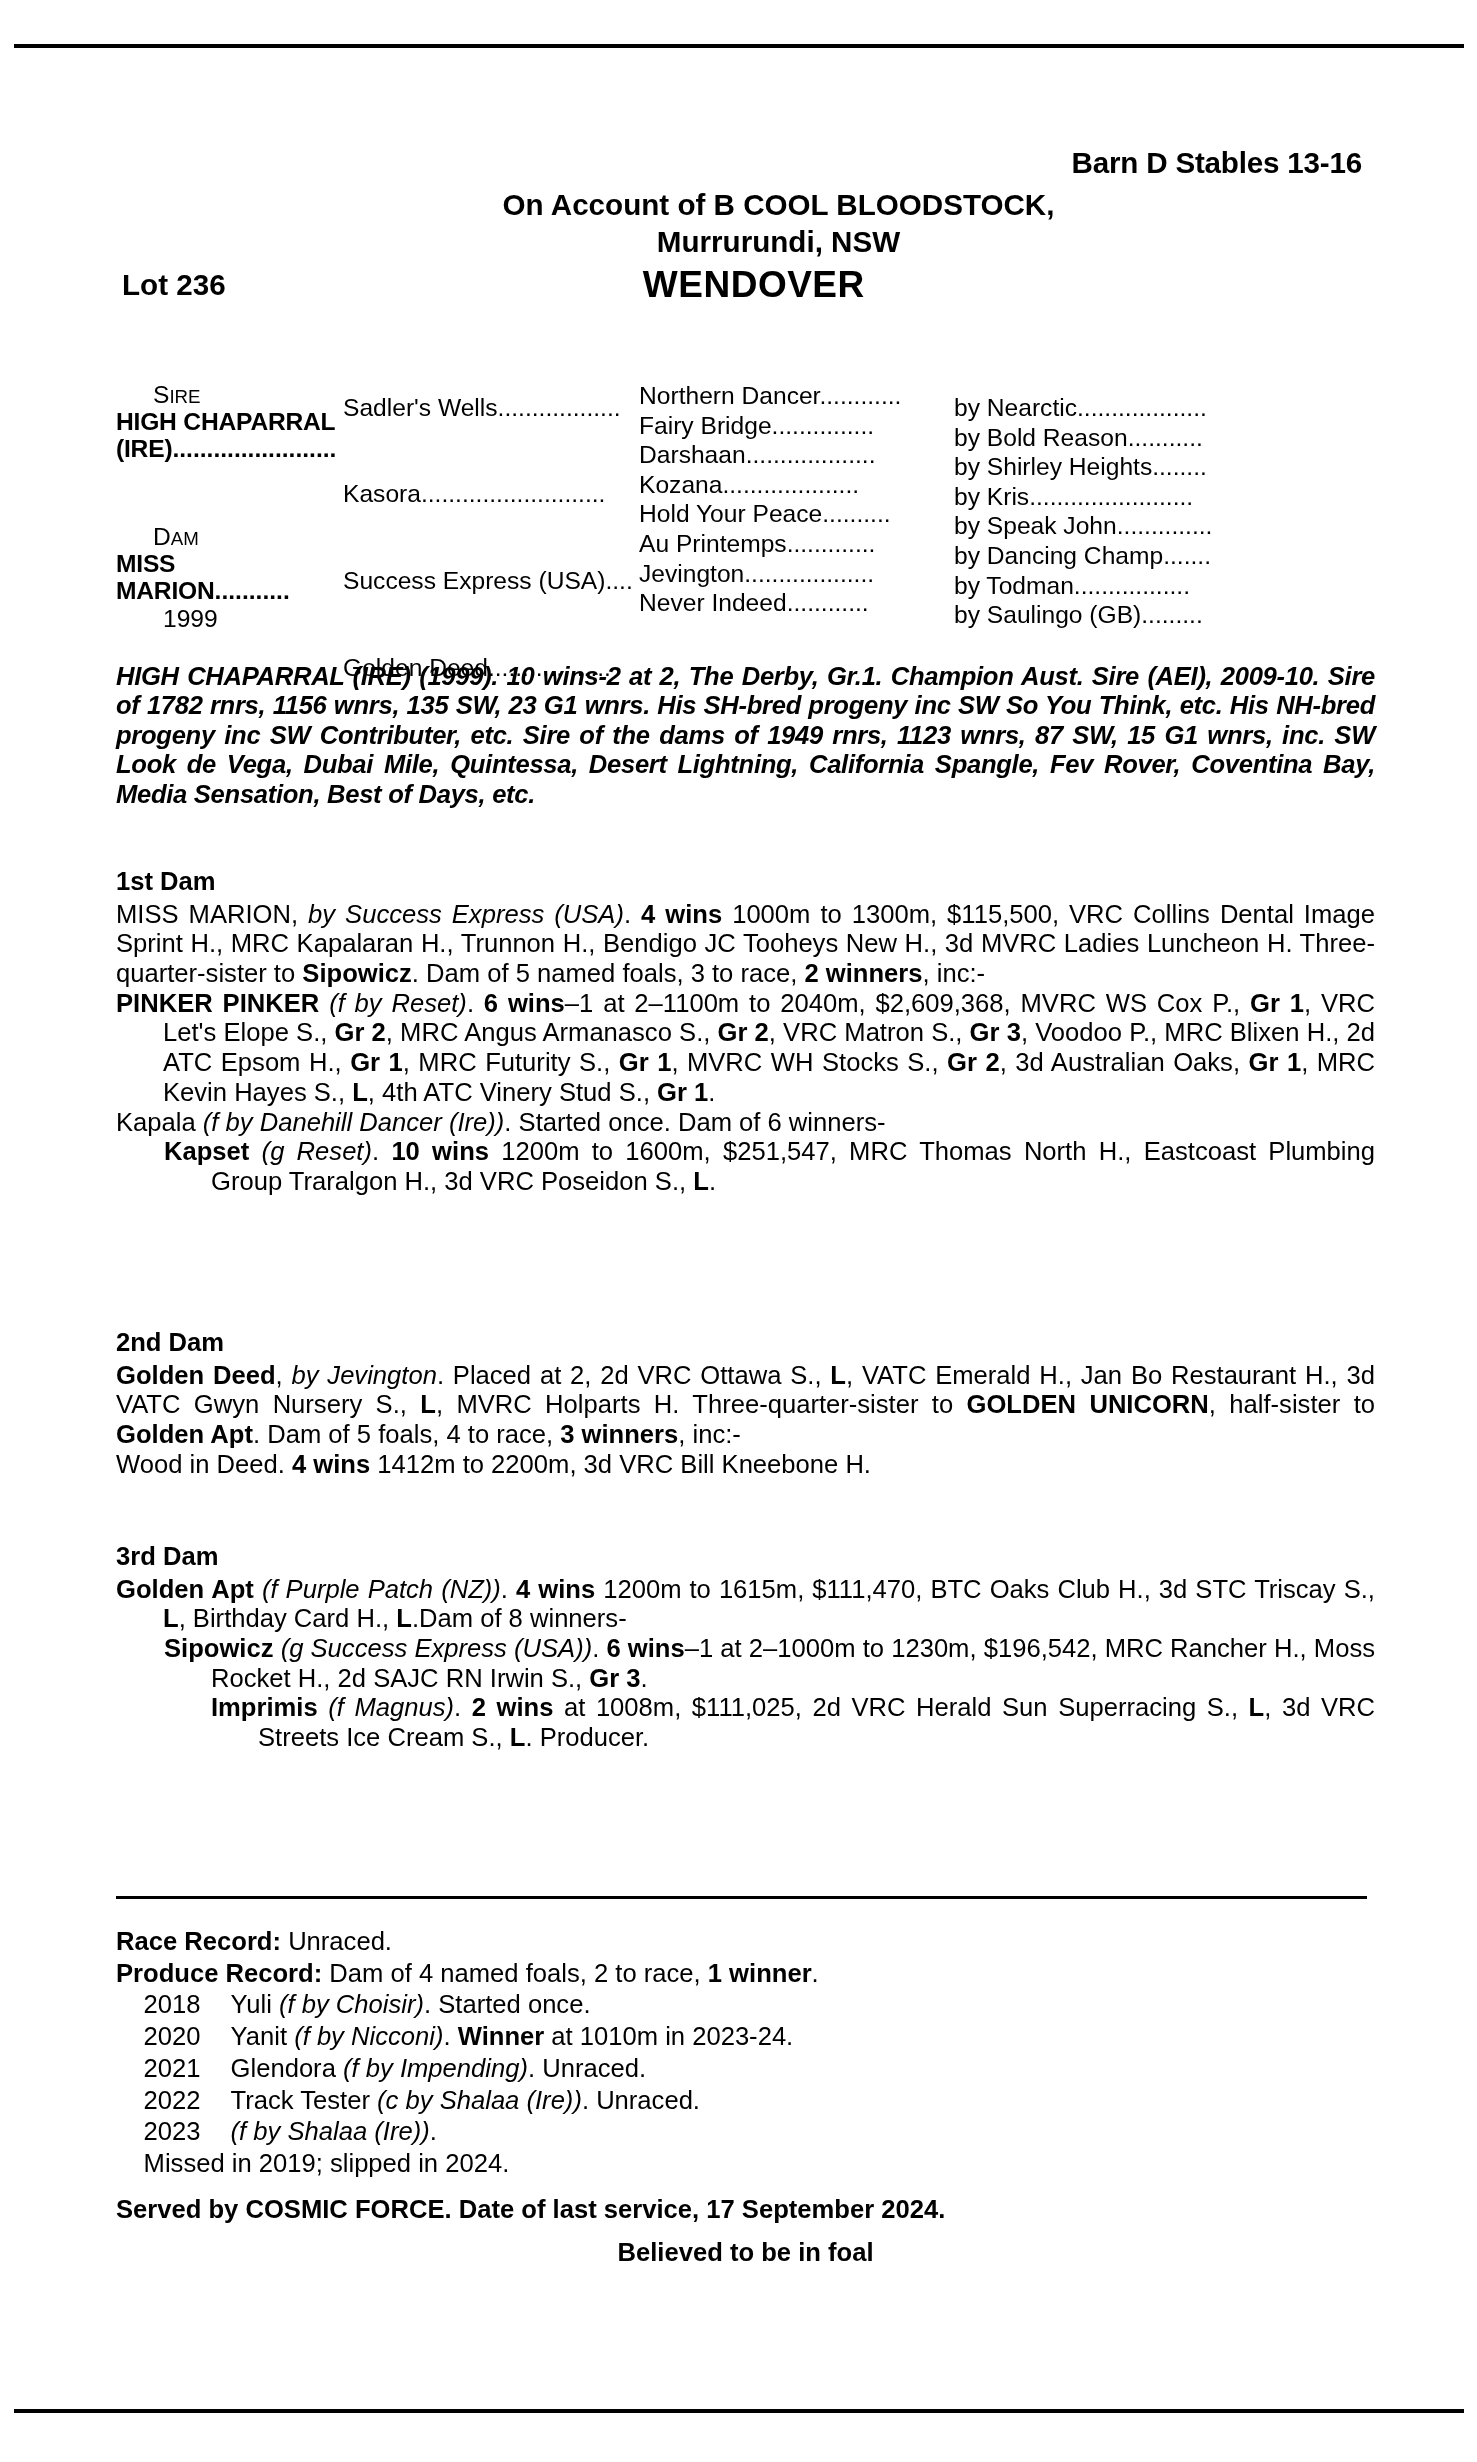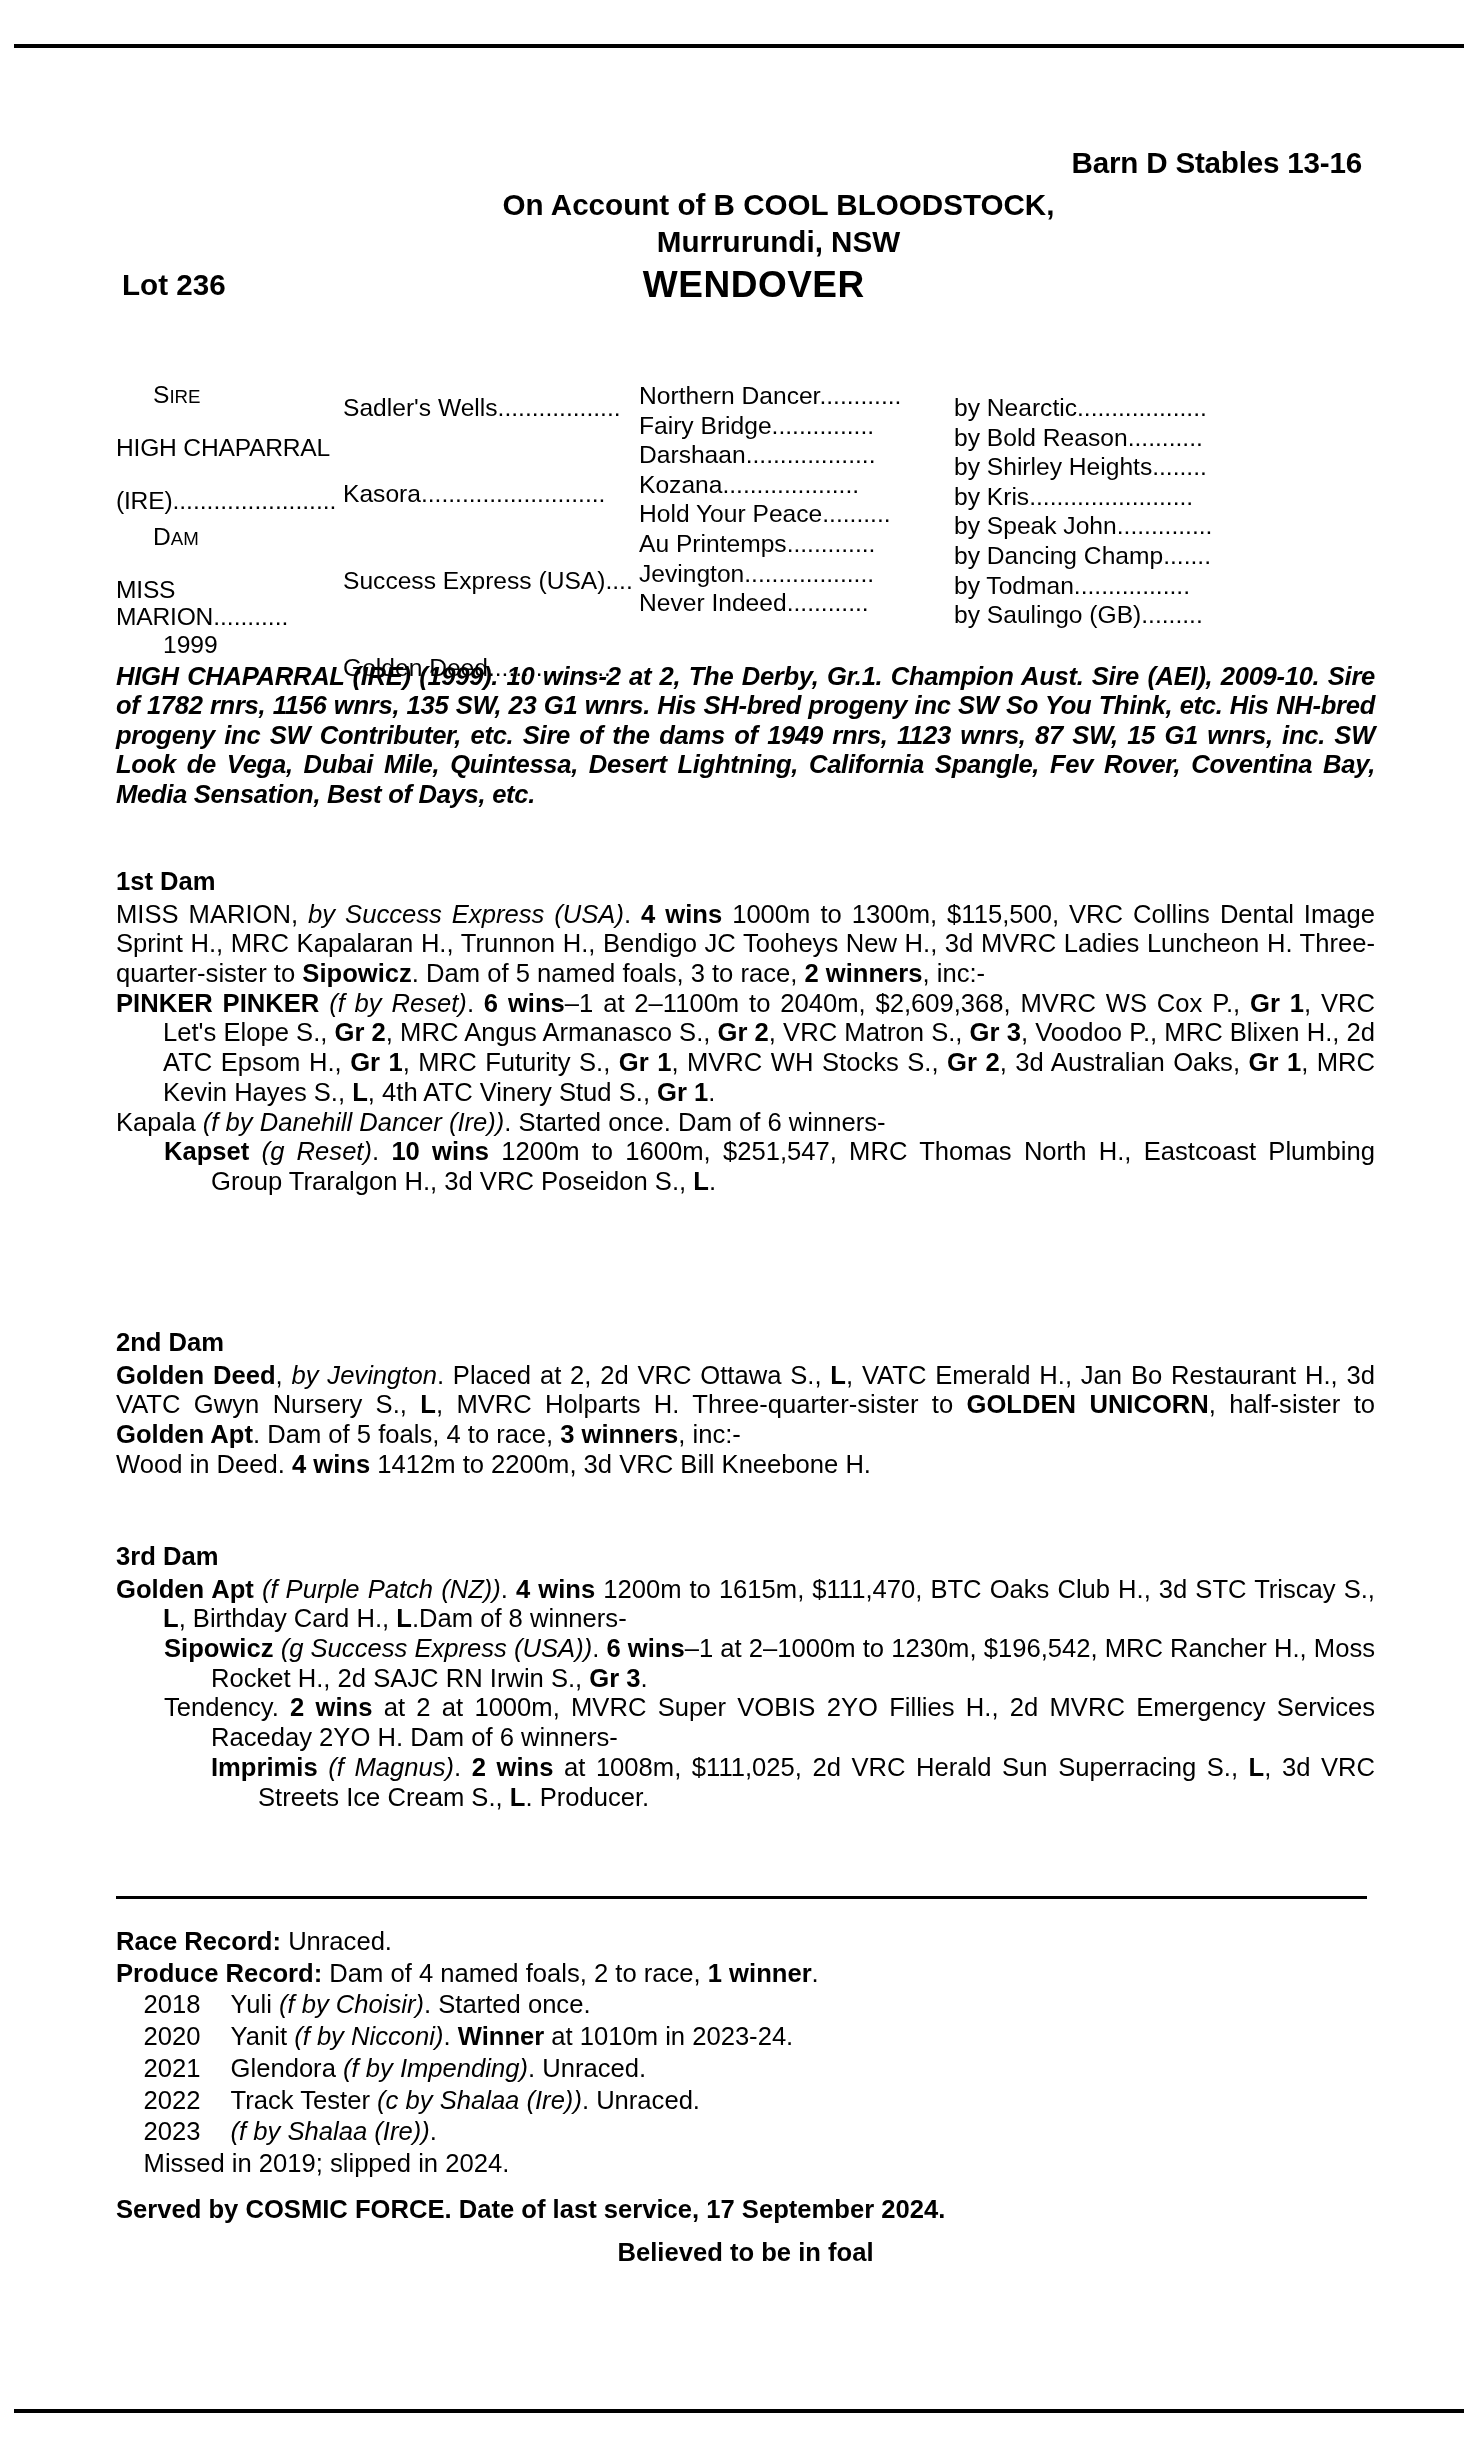--- a/index.html
+++ b/index.html
@@ -195,25 +195,24 @@
   .sire-block { position: relative; height: 142px; }
   .dam-block  { position: relative; height: 118px; }
 
   .lbl-sire, .lbl-dam {
     font-size: 24.6px;
     padding-left: 37px;
     line-height: 1.05;
   }
   .smallcaps-rest { font-size: 18.7px; }
   .pname-bold {
-    font-weight: normal;
+    font-weight: bold;
     font-size: 24.6px;
     line-height: 1.1;
     letter-spacing: -0.2px;
-    margin-top: 26px;
   }
   .year-line {
     padding-left: 47px;
     font-size: 24.6px;
     line-height: 1.2;
   }
   .dots { letter-spacing: 0px; }
 
   .gp-line {
     font-size: 24.6px;
@@ -395,21 +394,20 @@
     </div>
   <div class="damsec" id="dam2sec" style="top:1328px">
       <div class="damhead">2nd Dam</div>
       <div class="p0"><b>Golden Deed</b><span>, </span><i>by Jevington</i><span>. Placed at 2, 2d VRC Ottawa S., </span><b>L</b><span>, VATC Emerald H., Jan Bo Restaurant H., 3d VATC Gwyn Nursery S., </span><b>L</b><span>, MVRC Holparts H. Three-quarter-sister to </span><b>GOLDEN UNICORN</b><span>, half-sister to </span><b>Golden Apt</b><span>. Dam of 5 foals, 4 to race, </span><b>3 winners</b><span>, inc:-</span></div>
       <div class="p1"><span>Wood in Deed. </span><b>4 wins</b><span> 1412m to 2200m, 3d VRC Bill Kneebone H.</span></div>
     </div>
   <div class="damsec" id="dam3sec" style="top:1542px">
       <div class="damhead">3rd Dam</div>
       <div class="p1"><b>Golden Apt </b><i>(f Purple Patch (NZ))</i><span>. </span><b>4 wins</b><span> 1200m to 1615m, $111,470, BTC Oaks Club H., 3d STC Triscay S., </span><b>L</b><span>, Birthday Card H., </span><b>L</b><span>.Dam of 8 winners-</span></div>
       <div class="p2"><b>Sipowicz </b><i>(g Success Express (USA))</i><span>. </span><b>6 wins</b><span>–1 at 2–1000m to 1230m, $196,542, MRC Rancher H., Moss Rocket H., 2d SAJC RN Irwin S., </span><b>Gr 3</b><span>.</span></div>
-      <div class="p2"><span>Tendency. </span><b>2 wins</b><span> at 2 at 1000m, MVRC Super VOBIS 2YO Fillies H., 2d MVRC Emergency Services Raceday 2YO H. Dam of 6 winners-</span></div>
       <div class="p3"><b>Imprimis </b><i>(f Magnus)</i><span>. </span><b>2 wins</b><span> at 1008m, $111,025, 2d VRC Herald Sun Superracing S., </span><b>L</b><span>, 3d VRC Streets Ice Cream S., </span><b>L</b><span>. Producer.</span></div>
     </div>
 
   <div class="rule-mid"></div>
 
   <div class="records">
     <div class="rec-line">
       <b>Race Record:</b>
       <span>Unraced.</span>
     </div>

